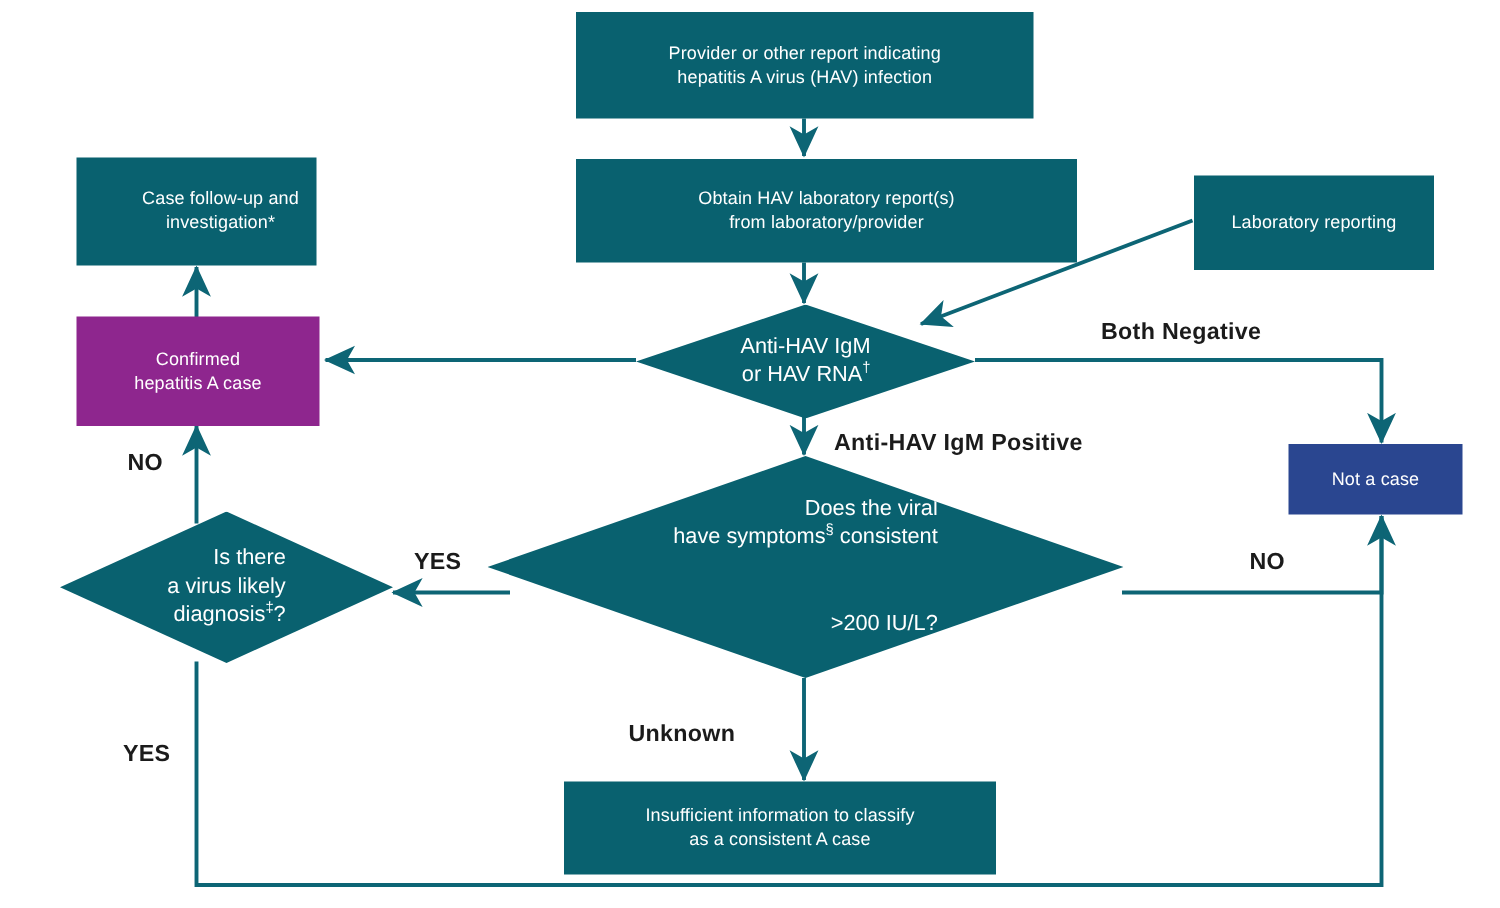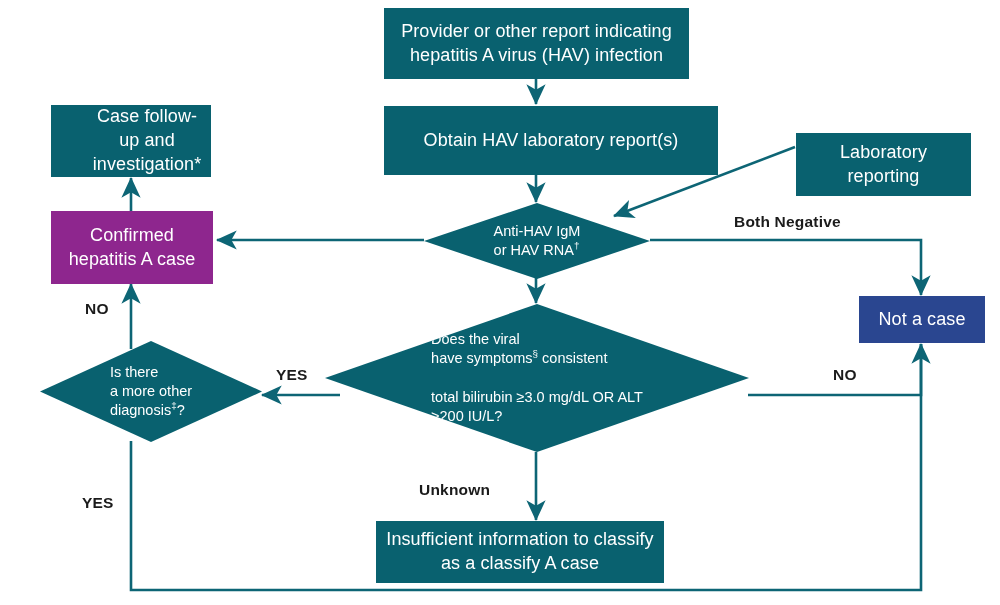--- a/index.html
+++ b/index.html
@@ -26,38 +26,38 @@
     pointer-events: none;
   }
   .node {
     position: absolute;
     box-sizing: border-box;
     display: flex;
     align-items: center;
     justify-content: center;
     text-align: center;
     color: #ffffff;
-    font-size: 18px;
+    font-size: 12px;
     line-height: 1.32;
     font-weight: 400;
     letter-spacing: 0.1px;
   }
   .box {
     background: #09616f;
   }
   .box.magenta { background: #8e268e; }
   .box.navy    { background: #2a4690; }
   .node .inner { padding: 2px 8px; }
 
   .diamond {
     position: absolute;
     display: flex;
     align-items: center;
     justify-content: center;
-    text-align: left;
+    text-align: right;
     color: #ffffff;
     font-size: 14.5px;
     line-height: 1.33;
     background: #09616f;
     -webkit-clip-path: polygon(50% 0, 100% 50%, 50% 100%, 0 50%);
     clip-path: polygon(50% 0, 100% 50%, 50% 100%, 0 50%);
   }
   .diamond .inner { padding: 0 6px; }
 
   .edge-label {
@@ -112,84 +112,86 @@
   <div class="node box" style="left:384px; top:8px; width:305px; height:71px;">
     <div class="inner">
       <span>Provider or other report indicating</span><br>
       <span>hepatitis A virus (HAV) infection</span>
     </div>
   </div>
 
   <div class="node box" style="left:384px; top:106px; width:334px; height:69px;">
     <div class="inner">
       <span>Obtain HAV laboratory report(s)</span><br>
-    </div>
-  </div>
-
-  <div class="node box" style="left:796px; top:117px; width:175px; height:63px;margin-top:16px;">
+      <span>from laboratory/provider</span>
+    </div>
+  </div>
+
+  <div class="node box" style="left:796px; top:117px; width:160px; height:63px;">
     <div class="inner">
       <span>Laboratory reporting</span>
     </div>
   </div>
 
   <div class="node box" style="left:51px; top:105px; width:160px; height:72px;padding-left:32px;">
     <div class="inner">
       <span>Case follow-up and</span><br>
       <span>investigation*</span>
     </div>
   </div>
 
   <div class="node box magenta" style="left:51px; top:211px; width:162px; height:73px;">
     <div class="inner">
       <span>Confirmed</span><br>
       <span>hepatitis A case</span>
     </div>
   </div>
 
-  <div class="node box navy" style="left:859px; top:296px; width:126px; height:47px;">
+  <div class="node box navy" style="left:859px; top:296px; width:116px; height:47px;">
     <div class="inner">
       <span>Not a case</span>
     </div>
   </div>
 
   <div class="node box" style="left:376px; top:521px; width:288px; height:62px;">
     <div class="inner">
       <span>Insufficient information to classify</span><br>
-      <span>as a classify A case</span>
+      <span>as a consistent A case</span>
     </div>
   </div>
 
   <div class="diamond" style="left:424px; top:203px; width:226px; height:76px;">
     <div class="inner">
       <span>Anti-HAV IgM</span><br>
       <span>or HAV RNA</span><sup>†</sup>
     </div>
   </div>
 
   <div class="diamond" style="left:325px; top:304px; width:424px; height:148px;">
     <div class="inner">
       <span>Does the viral</span><br>
       <span>have symptoms</span><sup>§</sup><span> consistent</span><br>
       <br>
-      <span>total bilirubin ≥3.0 mg/dL OR ALT</span><br>
+      <br>
       <span>&gt;200 IU/L?</span>
     </div>
   </div>
 
   <div class="diamond" style="left:40px; top:341px; width:222px; height:101px;">
     <div class="inner">
       <span>Is there</span><br>
-      <span>a more other</span><br>
+      <span>a virus likely</span><br>
       <span>diagnosis</span><sup>‡</sup><span>?</span>
     </div>
   </div>
 
 
   <div class="edge-label" style="left:734px; top:213px;">Both Negative</div>
 
+  <div class="edge-label" style="left:556px; top:287px;">Anti-HAV IgM Positive</div>
 
   <div class="edge-label" style="left:276px; top:366px;">YES</div>
 
   <div class="edge-label" style="left:833px; top:366px;">NO</div>
 
   <div class="edge-label" style="left:85px; top:300px;">NO</div>
 
   <div class="edge-label" style="left:82px; top:494px;">YES</div>
 
   <div class="edge-label" style="left:419px; top:481px;">Unknown</div>

